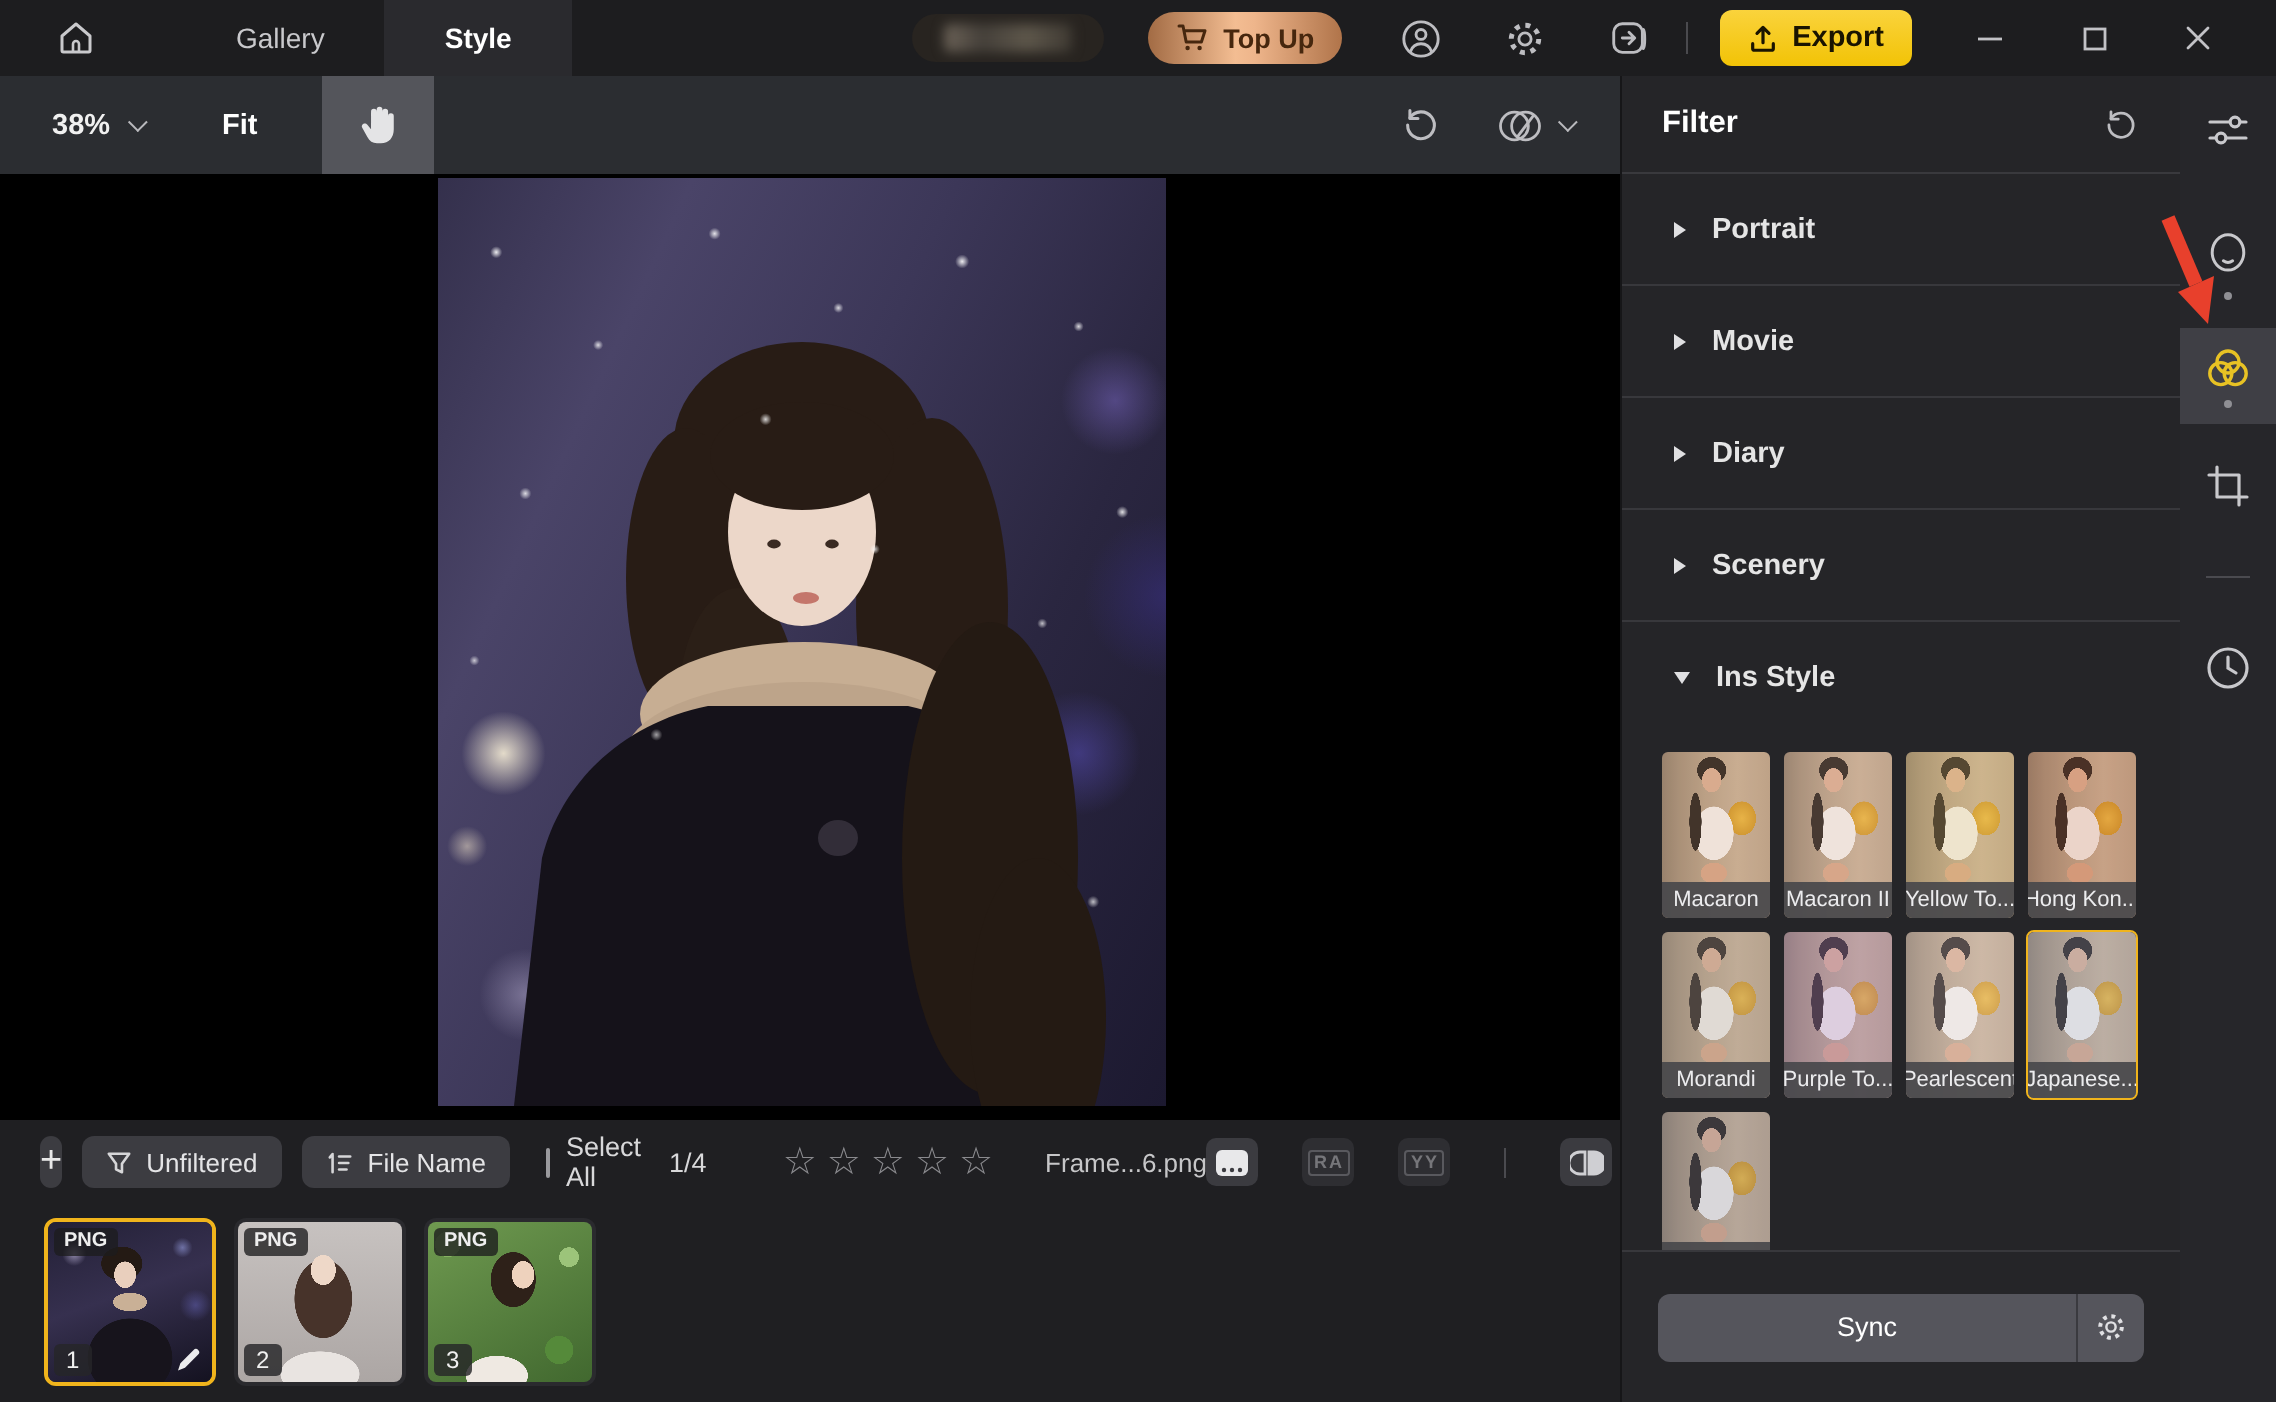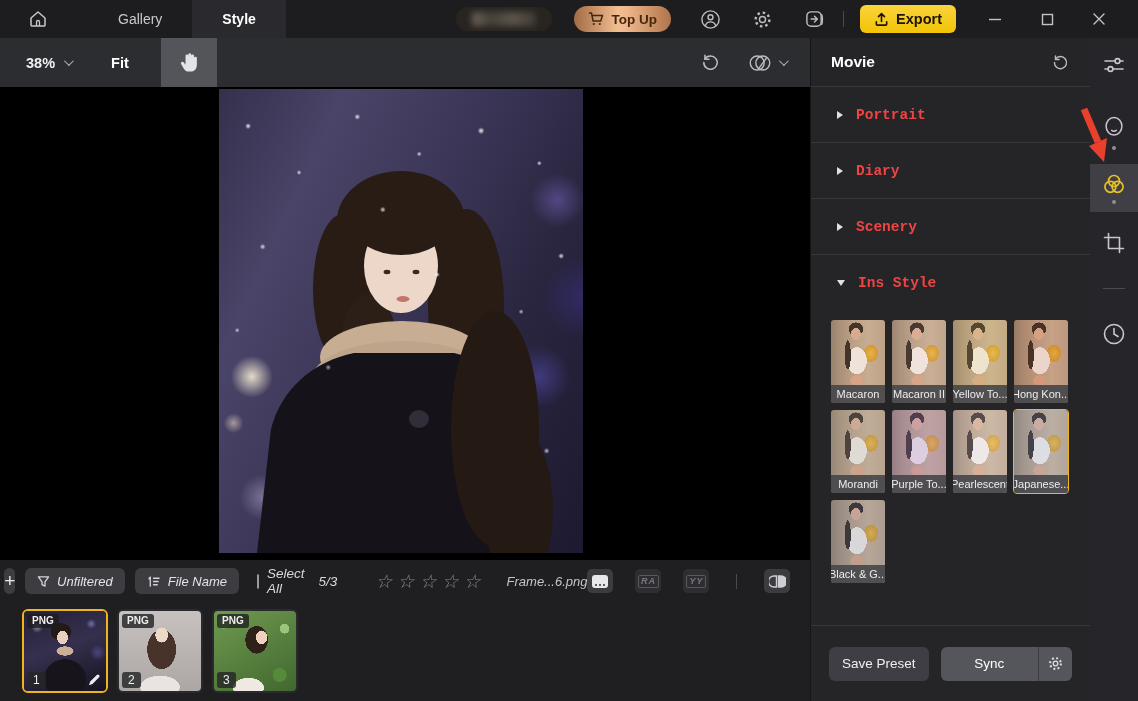--- a/index.html
+++ b/index.html
@@ -58,21 +58,21 @@
       radial-gradient(circle 1.5px at 83% 48%, rgba(255,255,255,.7), transparent 2.5px),
       radial-gradient(circle 2px at 12% 34%, rgba(255,255,255,.8), transparent 3px),
       radial-gradient(circle 1.5px at 5% 52%, rgba(255,255,255,.7), transparent 2.5px),
       radial-gradient(circle 2px at 30% 60%, rgba(255,255,255,.6), transparent 3px),
       radial-gradient(circle 2px at 90% 78%, rgba(255,255,255,.7), transparent 3px),
       radial-gradient(circle 1.5px at 60% 40%, rgba(255,255,255,.75), transparent 2.5px),
       radial-gradient(circle 2px at 45% 26%, rgba(255,255,255,.8), transparent 3px);}
 
   
   .footer{position:absolute;left:0;top:560px;width:810px;height:141px;background:#1f1f22;z-index:20;}
-  .f-toolbar{display:flex;align-items:center;height:30px;margin:6px 26px 0 4px;font-style:italic;}
+  .f-toolbar{display:flex;align-items:center;height:30px;margin:6px 26px 0 20px;}
   .sq-btn{width:32px;height:26px;border-radius:6px;background:#3c3c41;display:flex;align-items:center;justify-content:center;cursor:pointer;color:#e0e0e0;}
   .add-btn::before{content:"+";font-size:19px;line-height:1;color:#e8e8e8;margin-top:-2px;}
   .pill-btn{margin-left:10px;height:26px;padding:0 12px;border-radius:6px;background:#3c3c41;display:flex;align-items:center;gap:7px;font-size:13px;color:#e4e4e6;cursor:pointer;white-space:nowrap;}
   .chk{margin-left:18px;width:15px;height:15px;border:1.5px solid #9a9a9e;border-radius:3px;cursor:pointer;}
   .chk-label{margin-left:8px;font-size:13.5px;color:#d8d8da;}
   .count{margin-left:14px;font-size:13.5px;color:#d8d8da;}
   .stars{margin-left:38px;display:flex;gap:5px;}
   .star{font-size:19px;color:#8a8a8e;line-height:1;cursor:pointer;}
   .star::before{content:"☆";}
   .fname{margin-left:26px;font-size:13px;color:#c6c6c8;}
@@ -116,21 +116,21 @@
   
   .filter-panel{position:absolute;left:810px;top:38px;width:280px;height:663px;background:#252528;border-left:1px solid #161618;z-index:20;}
   .fp-head{height:49px;display:flex;align-items:center;padding:0 20px;border-bottom:1px solid #39393d;}
   .fp-title{font-size:15.5px;font-weight:bold;color:#fff;}
   .fp-reset{margin-left:auto;cursor:pointer;display:flex;}
   .fp-scroll{position:absolute;top:49px;left:0;right:0;height:538px;overflow:hidden;}
   .cat-row{height:56px;display:flex;align-items:center;padding-left:26px;gap:13px;border-bottom:1px solid #38383c;cursor:pointer;}
   .cat-list .cat-row:last-child{border-bottom:none;}
   .tri{width:0;height:0;border-left:6px solid #e0e0e2;border-top:4.5px solid transparent;border-bottom:4.5px solid transparent;}
   .tri.expanded{border-left:4.5px solid transparent;border-right:4.5px solid transparent;border-top:6px solid #e0e0e2;border-bottom:none;}
-  .cat-label{font-size:14.5px;font-weight:bold;color:#ef4444;font-family:Liberation Mono, monospace;}
+  .cat-label{font-size:14.5px;font-weight:bold;color:#e5e5e5;}
   .fgrid{display:flex;flex-wrap:wrap;gap:5px 5px;padding:8px 19px 0;}
   .fthumb{position:relative;width:56px;height:85px;border-radius:4px;border:1.5px solid transparent;overflow:hidden;cursor:pointer;}
   .fthumb.selected{border-color:#f0b41c;}
   .fimg{position:absolute;inset:0;background:
       radial-gradient(ellipse 10px 12px at 74% 40%, #e7b23c 0%, #cf9526 70%, transparent 71%),
       linear-gradient(90deg,#8d7a66 0%,#a08a73 15%,#b49c82 40%,#c4ab90 70%,#b89f85 100%);}
   .fimg::before{content:"";position:absolute;inset:0;background:
       radial-gradient(ellipse 8px 10px at 46% 17%, #d7a98c 60%, transparent 61%),
       radial-gradient(ellipse 12px 11px at 46% 11%, #2b211b 60%, transparent 61%),
       radial-gradient(ellipse 5px 24px at 31% 42%, #2b211b 60%, transparent 61%),
@@ -328,21 +328,21 @@
               <path d="M3.5 12 V2.5 M2 4 L3.5 2.2"></path>
               <line x1="7" y1="3.5" x2="13" y2="3.5"></line>
               <line x1="7" y1="7" x2="12" y2="7"></line>
               <line x1="7" y1="10.5" x2="11" y2="10.5"></line>
             </svg>
         </span>
         <span>File Name</span>
       </div>
       <div class="chk"></div>
       <div class="chk-label">Select All</div>
-      <div class="count">5/3</div>
+      <div class="count">1/4</div>
       <div class="stars">
 
       <span class="star"></span>
           <span class="star"></span>
           <span class="star"></span>
           <span class="star"></span>
           <span class="star"></span>
         </div>
       <div class="fname">Frame...6.png</div>
       <div class="view-icons">
@@ -398,39 +398,43 @@
           <div class="timg"></div>
           <div class="badge-fmt">PNG</div>
           <div class="badge-num">3</div>
 
         </div>
       </div>
   </div>
 
   <div class="filter-panel">
     <div class="fp-head">
-      <div class="fp-title">Movie</div>
+      <div class="fp-title">Filter</div>
       <div class="fp-reset">
         <span>
           <svg width="19" height="19" viewBox="0 0 22 22" fill="none" stroke="#bdbdc1" stroke-width="1.6" stroke-linecap="round">
               <path d="M5.2 7.2 A 7 7 0 1 1 4 11"></path>
               <path d="M5.2 3.4 V7.6 H9.4" stroke-linejoin="round"></path>
             </svg>
         </span>
       </div>
     </div>
 
     <div class="fp-scroll">
       <div class="cat-list">
 
           <div class="cat-row">
             <span class="tri"></span>
             <span class="cat-label">Portrait</span>
           </div>
 
+          <div class="cat-row">
+            <span class="tri"></span>
+            <span class="cat-label">Movie</span>
+          </div>
 
           <div class="cat-row">
             <span class="tri"></span>
             <span class="cat-label">Diary</span>
           </div>
 
           <div class="cat-row">
             <span class="tri"></span>
             <span class="cat-label">Scenery</span>
           </div>
@@ -493,23 +497,20 @@
 
           <div class="fthumb" style="--tint: rgba(130,150,190,0.20);">
             <div class="fimg"></div>
             <div class="f-tint"></div>
             <div class="flabel">Black &amp; G...</div>
           </div>
         </div>
     </div>
 
     <div class="fp-actions">
-      <div class="save-preset">
-          <span>Save Preset</span>
-        </div>
       <div class="sync-wrap">
         <div class="sync-main">
             <span>Sync</span>
           </div>
         <div class="sync-gear">
           <span>
             <svg width="17" height="17" viewBox="0 0 22 22" fill="none" stroke="#e0e0e3" stroke-width="1.6">
                 <circle cx="11" cy="11" r="3"></circle>
                 <circle cx="11" cy="11" r="7" stroke-width="2.6" stroke-dasharray="2.5 3"></circle>
               </svg>

